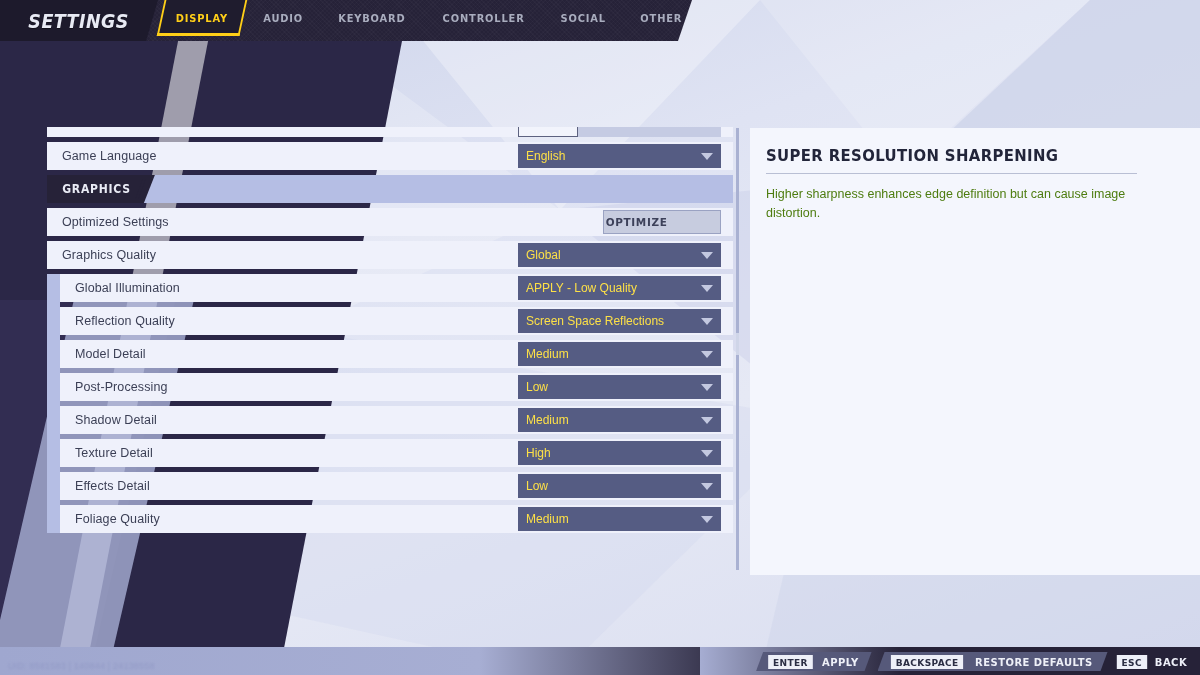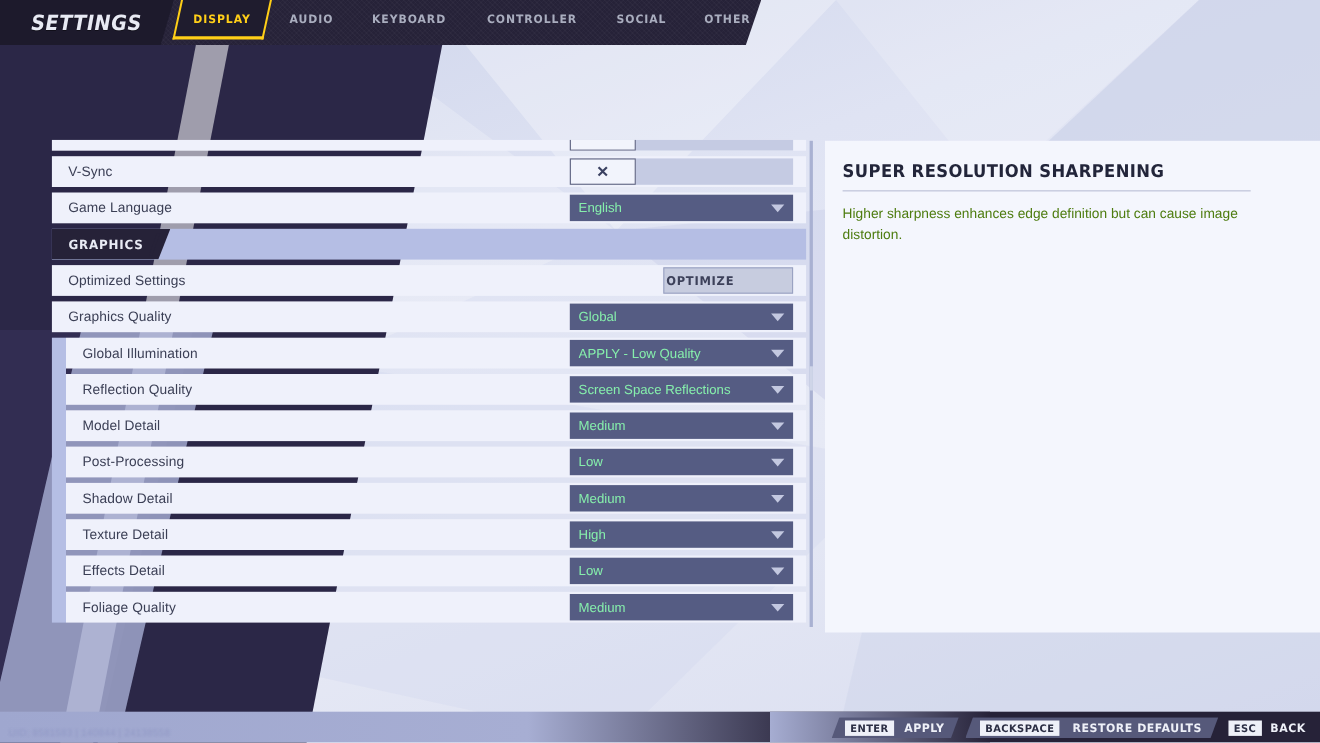--- a/index.html
+++ b/index.html
@@ -121,21 +121,21 @@
 
   .dropdown {
     width: 203px; height: 24px;
     background: #555c83;
     display: flex; align-items: center;
     padding: 0 8px;
     cursor: pointer;
   }
   .dd-val {
     flex: 1;
-    font-size: 12px; color: #86efac;
+    font-size: 12px; color: #fde047;
     white-space: nowrap; overflow: hidden;
   }
   .dd-arrow { width: 0; height: 0;
     border-left: 6px solid transparent;
     border-right: 6px solid transparent;
     border-top: 7px solid #c3c8e0;
   }
 
   .optimize-btn {
     width: 118px; height: 24px;
@@ -339,28 +339,20 @@
 <div class="list-panel">
 
   <div class="row partial">
     <div class="row-control" style="top:-14px">
       <div class="vsync-wrap">
         <div class="vsync-box"></div>
       </div>
     </div>
   </div>
 
-  <div class="row">
-    <span class="row-label">V-Sync</span>
-    <div class="row-control">
-      <div class="vsync-wrap">
-        <div class="vsync-box">✕</div>
-      </div>
-    </div>
-  </div>
 
   <div class="row">
     <span class="row-label">Game Language</span>
     <div class="row-control">
       <div class="dropdown">
         <span class="dd-val">English</span>
         <span class="dd-arrow"></span>
       </div>
     </div>
   </div>

